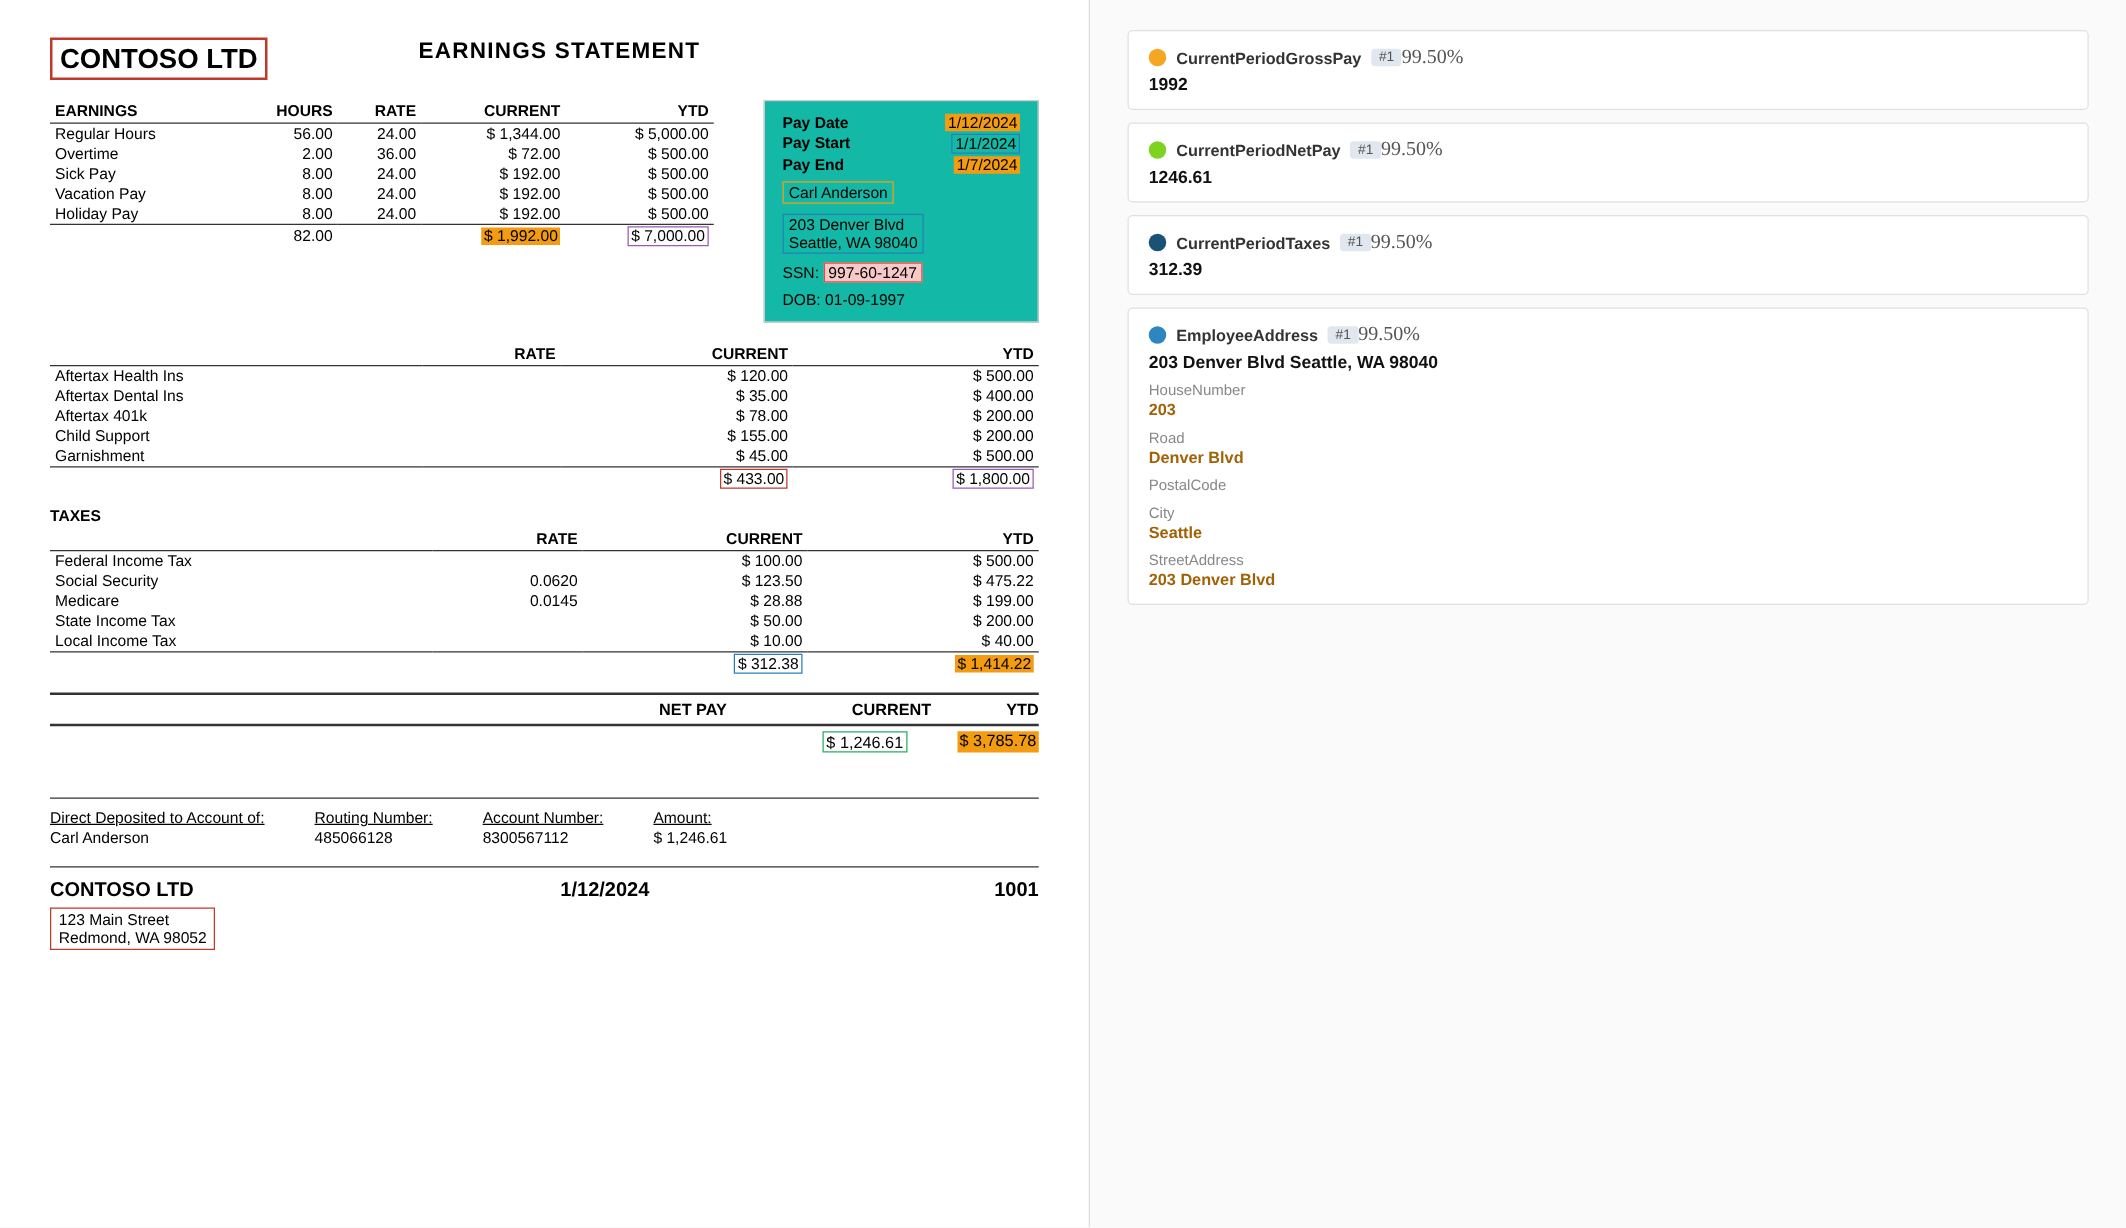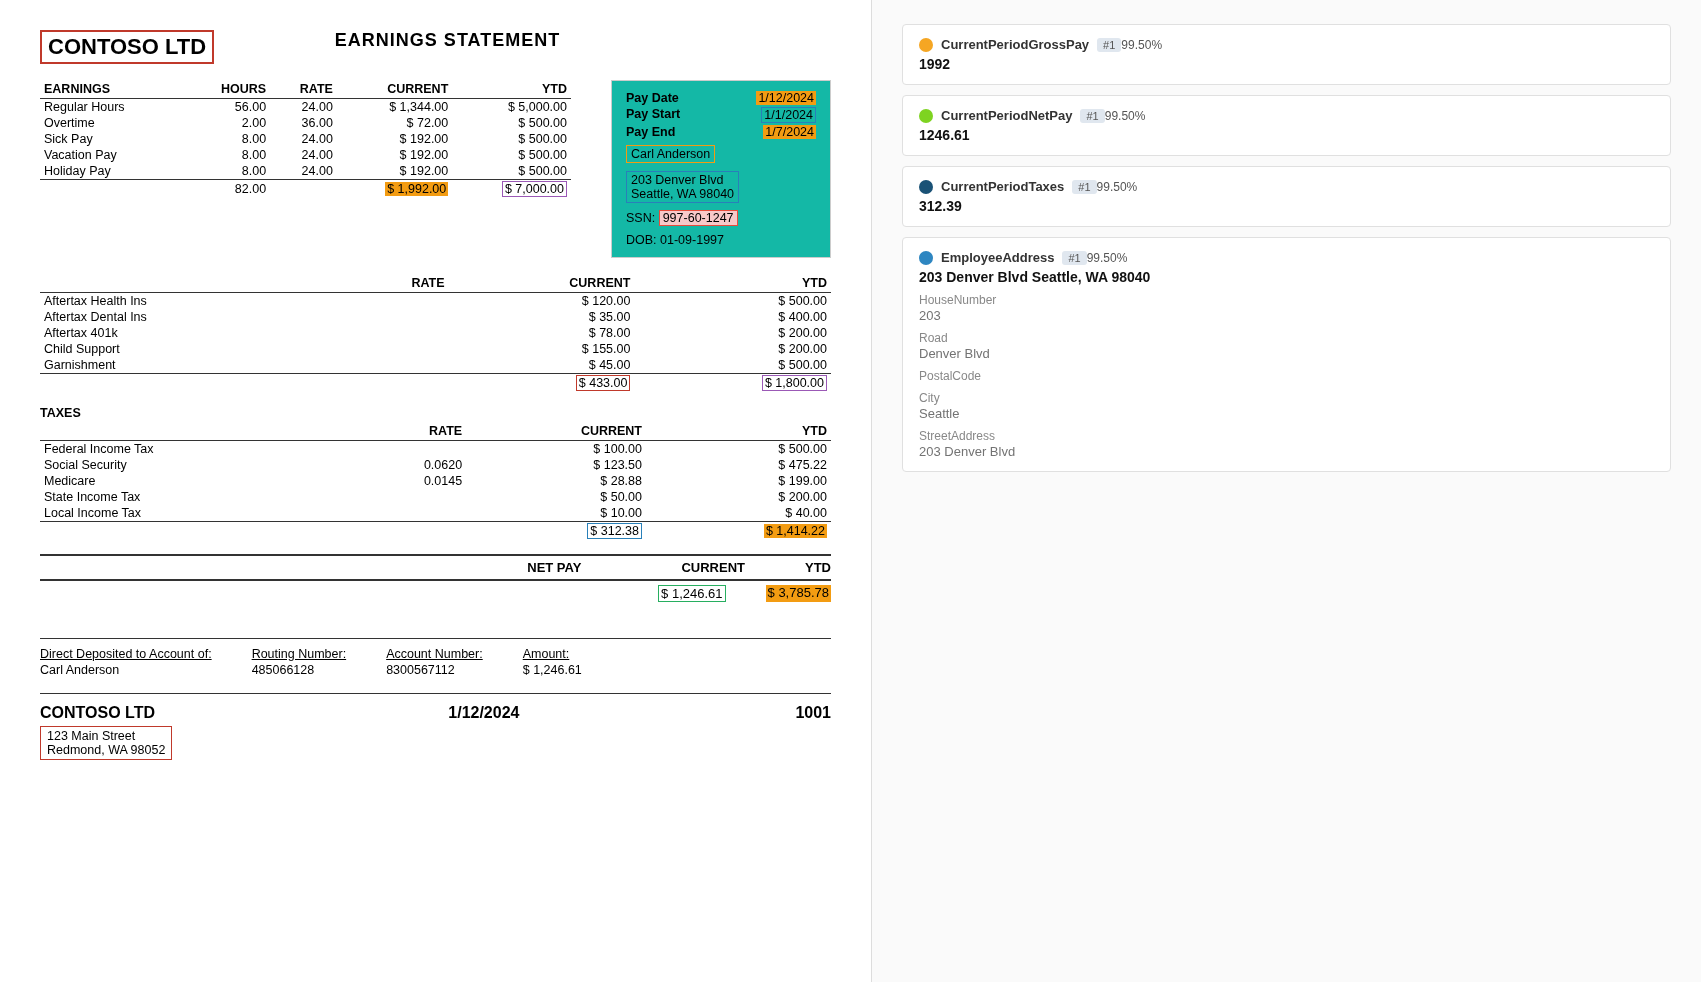--- a/index.html
+++ b/index.html
@@ -255,22 +255,23 @@
 
     .field-badge {
       background: #e0e7ef;
       color: #555;
       font-size: 11px;
       padding: 1px 6px;
       border-radius: 3px;
     }
 
     .field-confidence {
-      font-size: 12px;
+      font-size: 16px;
       color: #555;
+      font-family: Liberation Serif, serif;
     }
 
     .field-value {
       font-size: 14px;
       font-weight: 700;
       color: #111;
       margin-top: 2px;
     }
 
     .sub-field {
@@ -279,22 +280,22 @@
     }
 
     .sub-field-label {
       font-size: 12px;
       color: #888;
       margin-bottom: 1px;
     }
 
     .sub-field-value {
       font-size: 13px;
-      font-weight: 400;
-      color: #737373;
+      font-weight: 700;
+      color: #a16207;
     }
 
     .fields-panel-inner {
       padding-top: 4px;
     }
   </style>
 </head>
 <body>
 
 <div class="doc-panel">

